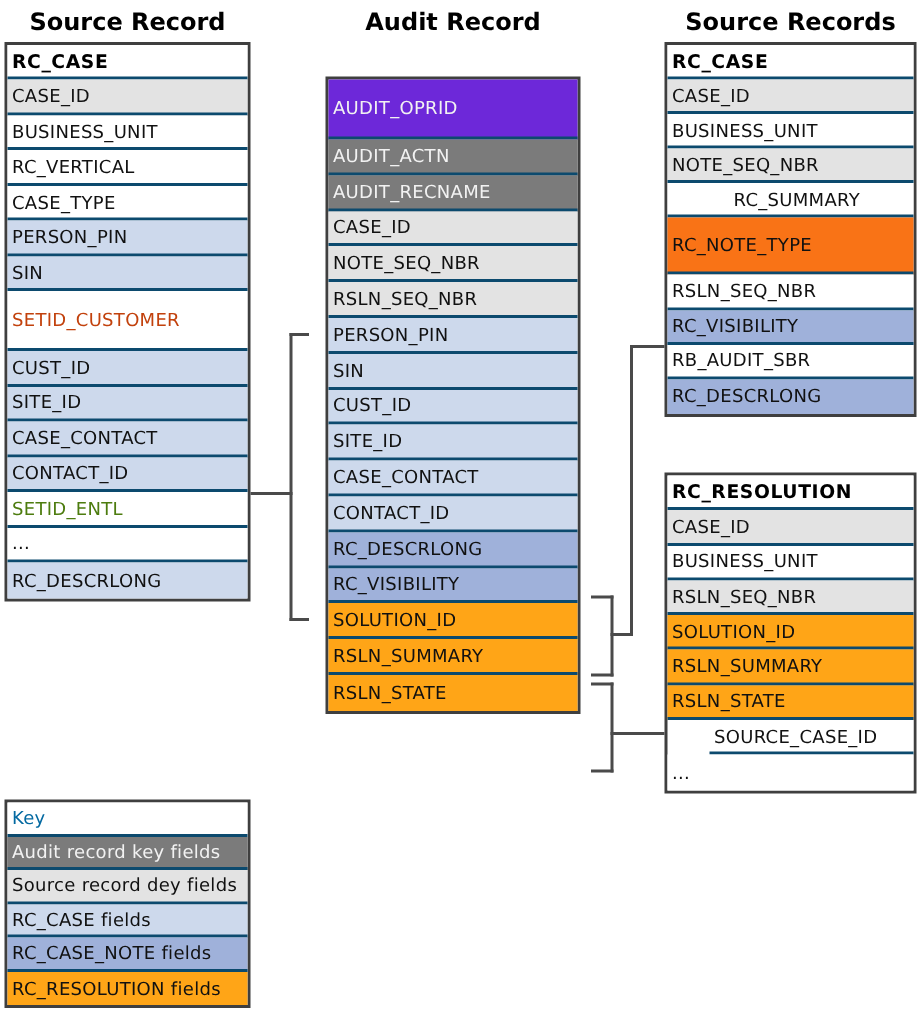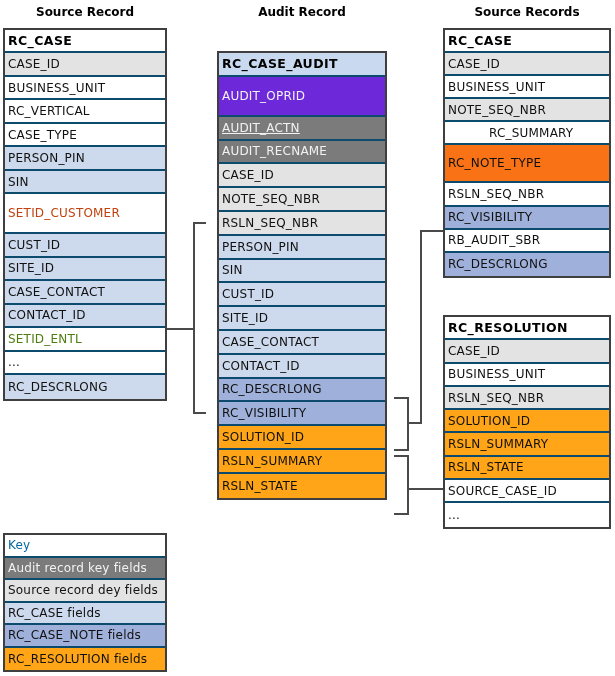--- a/index.html
+++ b/index.html
@@ -6,21 +6,21 @@
   .canvas{
     position:relative;
     width:615px;height:676px;
     background:#ffffff;
     font-family:"DejaVu Sans","Liberation Sans",sans-serif;
     color:#111111;
     overflow:hidden;
   }
   .col-title{
     position:absolute;
-    font-size:12px;
+    font-size:16px;
     font-weight:bold;
     text-align:center;
     color:#000000;
     white-space:nowrap;
   }
   .tbl{
     position:absolute;
     border:2px solid #3f3f3f;
     background:#ffffff;
     box-sizing:border-box;
@@ -64,23 +64,22 @@
       <div class="row" style="height: 23.47px; background: rgb(205, 217, 236); color: rgb(17, 17, 17);">CUST_ID</div>
       <div class="row" style="height: 23.47px; background: rgb(205, 217, 236); color: rgb(17, 17, 17);">SITE_ID</div>
       <div class="row" style="height: 23.47px; background: rgb(205, 217, 236); color: rgb(17, 17, 17);">CASE_CONTACT</div>
       <div class="row" style="height: 23.47px; background: rgb(205, 217, 236); color: rgb(17, 17, 17);">CONTACT_ID</div>
       <div class="row" style="height: 23.47px; background: rgb(255, 255, 255); color: #4d7c0f;">SETID_ENTL</div>
       <div class="row" style="height: 23.47px; background: rgb(255, 255, 255); color: rgb(17, 17, 17);">...</div>
       <div class="row" style="height: 23.47px; background: rgb(205, 217, 236); color: rgb(17, 17, 17);">RC_DESCRLONG</div>
     </div>
 
   <div class="tbl" style="left:217px;top:51px;width:170px;">
-      <div class="row hdr" style="height: 23.8px; background: rgb(201, 218, 240); color: rgb(0, 0, 0);">RC_CASE_AUDIT</div>
       <div class="row" style="height: 40px; background: #6d28d9; color: rgb(242, 242, 242);">AUDIT_OPRID</div>
-      <div class="row" style="height: 23.8px; background: rgb(123, 123, 123); color: rgb(242, 242, 242); text-decoration: underline;">AUDIT_ACTN</div>
+      <div class="row" style="height: 23.8px; background: rgb(123, 123, 123); color: rgb(242, 242, 242);">AUDIT_ACTN</div>
       <div class="row" style="height: 23.8px; background: rgb(123, 123, 123); color: rgb(242, 242, 242);">AUDIT_RECNAME</div>
       <div class="row" style="height: 23.8px; background: rgb(227, 227, 227); color: rgb(17, 17, 17);">CASE_ID</div>
       <div class="row" style="height: 23.8px; background: rgb(227, 227, 227); color: rgb(17, 17, 17);">NOTE_SEQ_NBR</div>
       <div class="row" style="height: 23.8px; background: rgb(227, 227, 227); color: rgb(17, 17, 17);">RSLN_SEQ_NBR</div>
       <div class="row" style="height: 23.8px; background: rgb(205, 217, 236); color: rgb(17, 17, 17);">PERSON_PIN</div>
       <div class="row" style="height: 23.8px; background: rgb(205, 217, 236); color: rgb(17, 17, 17);">SIN</div>
       <div class="row" style="height: 23.8px; background: rgb(205, 217, 236); color: rgb(17, 17, 17);">CUST_ID</div>
       <div class="row" style="height: 23.8px; background: rgb(205, 217, 236); color: rgb(17, 17, 17);">SITE_ID</div>
       <div class="row" style="height: 23.8px; background: rgb(205, 217, 236); color: rgb(17, 17, 17);">CASE_CONTACT</div>
       <div class="row" style="height: 23.8px; background: rgb(205, 217, 236); color: rgb(17, 17, 17);">CONTACT_ID</div>
@@ -105,21 +104,21 @@
     </div>
 
   <div class="tbl" style="left:443px;top:315px;width:168px;">
       <div class="row hdr" style="height: 23.3px; background: rgb(255, 255, 255); color: rgb(0, 0, 0);">RC_RESOLUTION</div>
       <div class="row" style="height: 23.3px; background: rgb(227, 227, 227); color: rgb(17, 17, 17);">CASE_ID</div>
       <div class="row" style="height: 23.3px; background: rgb(255, 255, 255); color: rgb(17, 17, 17);">BUSINESS_UNIT</div>
       <div class="row" style="height: 23.3px; background: rgb(227, 227, 227); color: rgb(17, 17, 17);">RSLN_SEQ_NBR</div>
       <div class="row" style="height: 23.3px; background: rgb(255, 165, 23); color: rgb(17, 17, 17);">SOLUTION_ID</div>
       <div class="row" style="height: 23.3px; background: rgb(255, 165, 23); color: rgb(17, 17, 17);">RSLN_SUMMARY</div>
       <div class="row" style="height: 23.3px; background: rgb(255, 165, 23); color: rgb(17, 17, 17);">RSLN_STATE</div>
-      <div class="row" style="height: 23.3px; background: rgb(255, 255, 255); color: rgb(17, 17, 17);">SOURCE_CASE_ID</div>
+      <div class="row" style="height: 23.3px; background: rgb(255, 255, 255); color: rgb(17, 17, 17); margin-left: 28px;">SOURCE_CASE_ID</div>
       <div class="row" style="height: 23.3px; background: rgb(255, 255, 255); color: rgb(17, 17, 17);">...</div>
     </div>
 
   <div class="tbl" style="left:3px;top:533px;width:164px;">
       <div class="row" style="height: 22.5px; background: rgb(255, 255, 255); color: #0369a1;">Key</div>
       <div class="row" style="height: 22.5px; background: rgb(123, 123, 123); color: rgb(242, 242, 242);">Audit record key fields</div>
       <div class="row" style="height: 22.5px; background: rgb(227, 227, 227); color: rgb(17, 17, 17);">Source record dey fields</div>
       <div class="row" style="height: 22.5px; background: rgb(205, 217, 236); color: rgb(17, 17, 17);">RC_CASE fields</div>
       <div class="row" style="height: 22.5px; background: rgb(159, 177, 218); color: rgb(17, 17, 17);">RC_CASE_NOTE fields</div>
       <div class="row" style="height: 22.5px; background: rgb(255, 165, 23); color: rgb(17, 17, 17);">RC_RESOLUTION fields</div>

